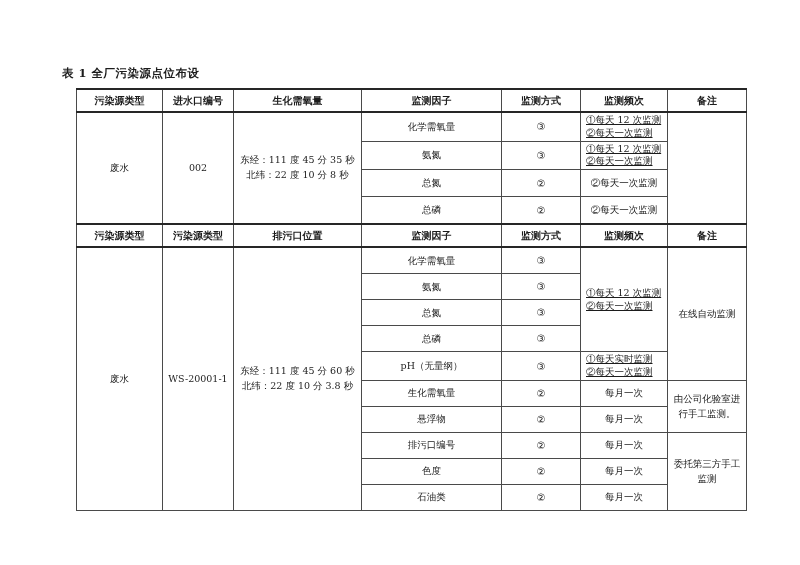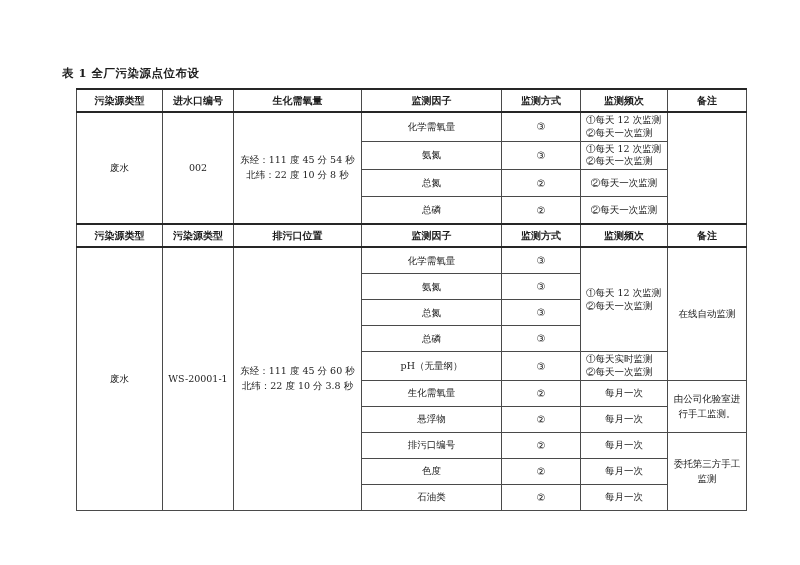--- a/index.html
+++ b/index.html
@@ -52,21 +52,21 @@
     border-bottom: 2px solid #262626;
     height: 19px;
   }
   tr.arow td { height: 24px; }
   tr.brow td { height: 23px; }
   .loc-cell div { white-space: nowrap; line-height: 1.55; }
   .freq2 {
     text-align: left;
     padding-left: 5px;
   }
-  .freq2 div { white-space: nowrap; line-height: 1.35; }
+  .freq2 div { white-space: nowrap; line-height: 1.35; text-decoration: underline; }
   .remark-cell { line-height: 1.6; padding: 4px 4px; }
   .method-cell { font-size: 10px; }
 </style>
 </head>
 <body>
 
 <div class="doc-title">表 1 全厂污染源点位布设</div>
 
 <table class="pollution-table">
   <colgroup>
@@ -87,21 +87,21 @@
       <th>监测因子</th>
       <th>监测方式</th>
       <th>监测频次</th>
       <th>备注</th>
     </tr>
 
     <tr class="arow">
       <td rowspan="4">废水</td>
       <td rowspan="4">002</td>
       <td rowspan="4" class="loc-cell">
-        <div>东经：111 度 45 分 54 秒</div>
+        <div>东经：111 度 45 分 35 秒</div>
         <div>北纬：22 度 10 分 8 秒</div>
       </td>
       <td>化学需氧量</td>
       <td class="method-cell">③</td>
       <td class="freq2">
         <div>①每天 12 次监测</div>
         <div>②每天一次监测</div>
       </td>
       <td rowspan="4" class="remark-cell"></td>
     </tr>

